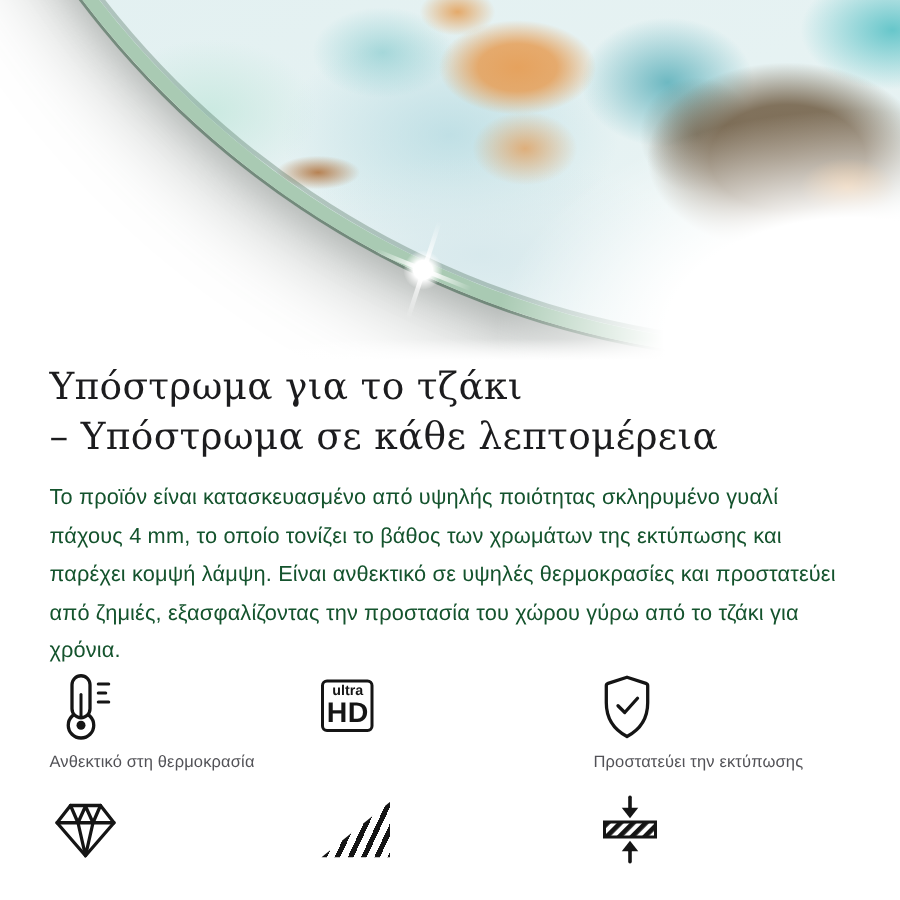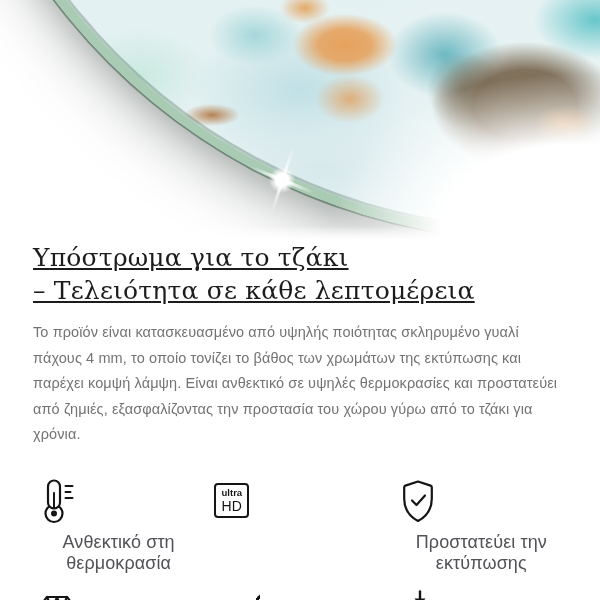--- a/index.html
+++ b/index.html
@@ -53,49 +53,49 @@
     position:absolute; left:50%; top:50%; width:26px; height:26px; margin:-13px 0 0 -13px; border-radius:50%;
     background:radial-gradient(circle, #ffffff 0%, #ffffff 35%, rgba(255,255,255,0) 72%);
   }
 
   
   .content { padding:0 33px; }
 
   h1 {
     font-family:"DejaVu Serif","Liberation Serif",serif;
     font-weight:400; font-size:25px; line-height:1.3; color:#1c1c1e;
-    letter-spacing:.2px; margin:2px 0 13px;text-decoration:underline;
+    letter-spacing:.2px; margin:2px 0 13px;
   }
   h1 span { display:block; }
 
   .desc {
-    font-size:14.5px; line-height:1.76; color:#737373; letter-spacing:.1px;
-    margin:0 0 30px; max-width:545px;
+    font-size:14.5px; line-height:1.76; color:#14532d; letter-spacing:.1px;
+    margin:0 0 0; max-width:545px;
   }
 
   
   .features {
     display:grid; grid-template-columns:repeat(3,1fr);
     row-gap:16px; column-gap:10px;
   }
   .feature { display:flex; flex-direction:column; align-items:flex-start; }
   .icon-wrap { height:46px; display:flex; align-items:center; justify-content:center; color:#151515; }
   .feature .label {
-    margin-top:8px; font-size:18px; color:#525257; text-align:center; letter-spacing:.1px;
+    margin-top:8px; font-size:11px; color:#525257; text-align:center; letter-spacing:.1px;
   }
 
   .icon-wrap svg { display:block; }
 
   .uhd {
     width:35px; height:35px; border:2.5px solid #151515; border-radius:4px;
     display:flex; flex-direction:column; align-items:center; justify-content:center;
     color:#151515;
   }
   .uhd .t { font-size:9.5px; font-weight:bold; line-height:1; }
-  .uhd .b { font-size:14px; font-weight:normal; line-height:1; margin-top:1px; letter-spacing:.3px; }
+  .uhd .b { font-size:19px; font-weight:bold; line-height:1; margin-top:1px; letter-spacing:.3px; }
 
   .stripes {
     width:46px; height:38px;
     background:repeating-linear-gradient(115deg, #151515 0 3.4px, rgba(0,0,0,0) 3.4px 8px);
     clip-path:polygon(0 100%, 100% 2%, 100% 100%);
   }
 </style>
 </head>
 <body>
 
@@ -106,21 +106,21 @@
     <div class="sparkle">
       <span class="glow"></span>
     </div>
     <div class="white-fade"></div>
   </section>
 
   <section class="content">
 
     <h1>
       <span>Υπόστρωμα για το τζάκι</span>
-      <span>– Τελειότητα σε κάθε λεπτομέρεια</span>
+      <span>– Υπόστρωμα σε κάθε λεπτομέρεια</span>
     </h1>
 
     <p class="desc">Το προϊόν είναι κατασκευασμένο από υψηλής ποιότητας σκληρυμένο γυαλί πάχους 4 mm, το οποίο τονίζει το βάθος των χρωμάτων της εκτύπωσης και παρέχει κομψή λάμψη. Είναι ανθεκτικό σε υψηλές θερμοκρασίες και προστατεύει από ζημιές, εξασφαλίζοντας την προστασία του χώρου γύρω από το τζάκι για χρόνια.</p>
 
     <div class="features">
 
       <div class="feature">
         <div class="icon-wrap">
           <svg width="44" height="46" viewBox="0 0 44 46" fill="none" stroke="#151515" stroke-width="2.2" stroke-linecap="round">
             <circle cx="21" cy="35.5" r="8.5"></circle>

